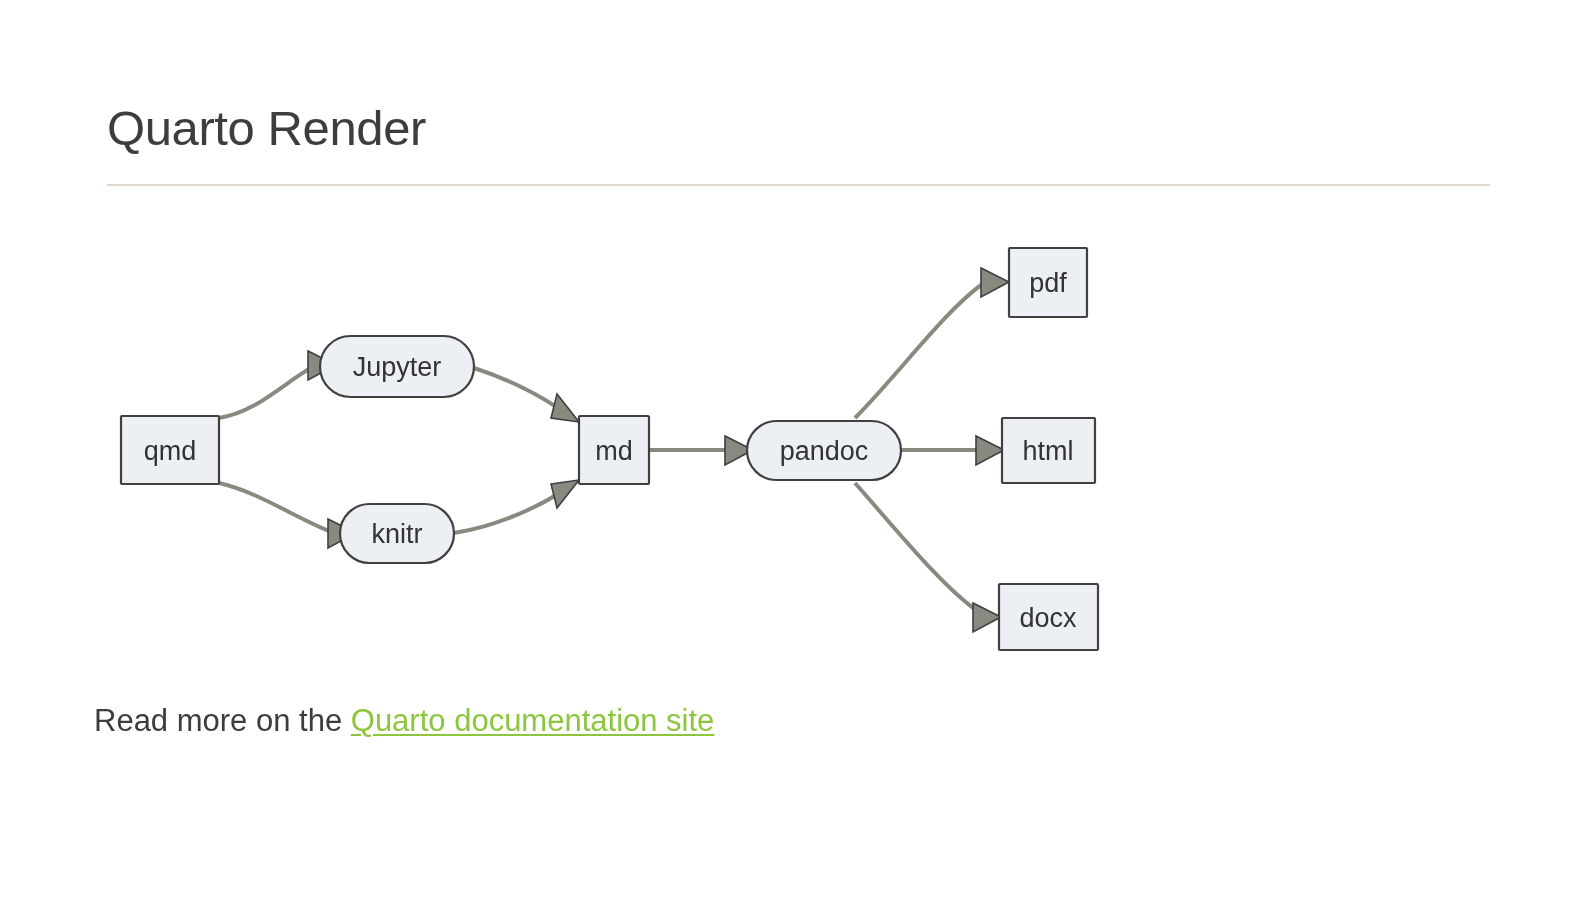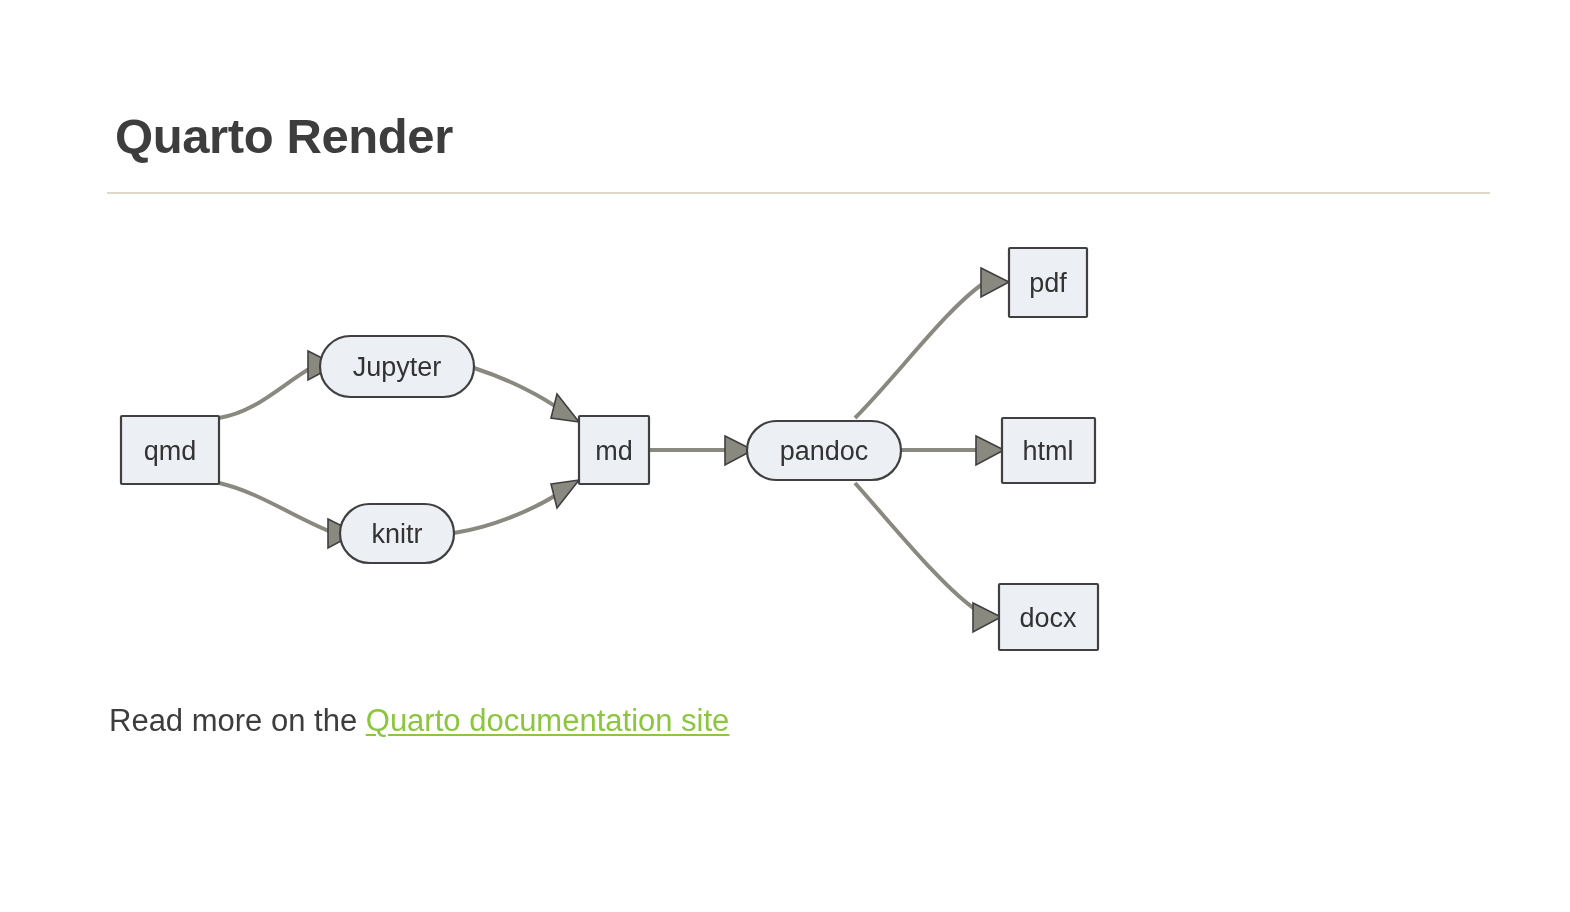--- a/index.html
+++ b/index.html
@@ -23,24 +23,24 @@
   }
 
   
   .title-block {
     position: absolute;
     left: 107px;
     top: 100px;
     width: 1383px;
   }
   .page-title {
-    margin: 8px;
+    margin: 0;
     font-family: "Liberation Sans", sans-serif;
     font-size: 49px;
-    font-weight: 700;
+    font-weight: 400;
     line-height: 1.15;
     color: #3d3d3d;
     letter-spacing: -0.4px;
     white-space: nowrap;
   }
   .title-rule {
     margin-top: 28px;
     width: 1383px;
     height: 2px;
     background: #dfd7ca;
@@ -80,21 +80,21 @@
   .arrow-head {
     fill: #8a8980;
     stroke: #3f3f3f;
     stroke-width: 1.6;
     stroke-linejoin: miter;
   }
 
   
   .read-more {
     position: absolute;
-    left: 109px;
+    left: 94px;
     top: 668px;
     font-family: "Liberation Sans", sans-serif;
     font-size: 31px;
     line-height: 1.4;
     color: #3d3d3d;
     white-space: nowrap;
   }
   .read-more .doc-link {
     color: #8cc63e;
     text-decoration: underline;

